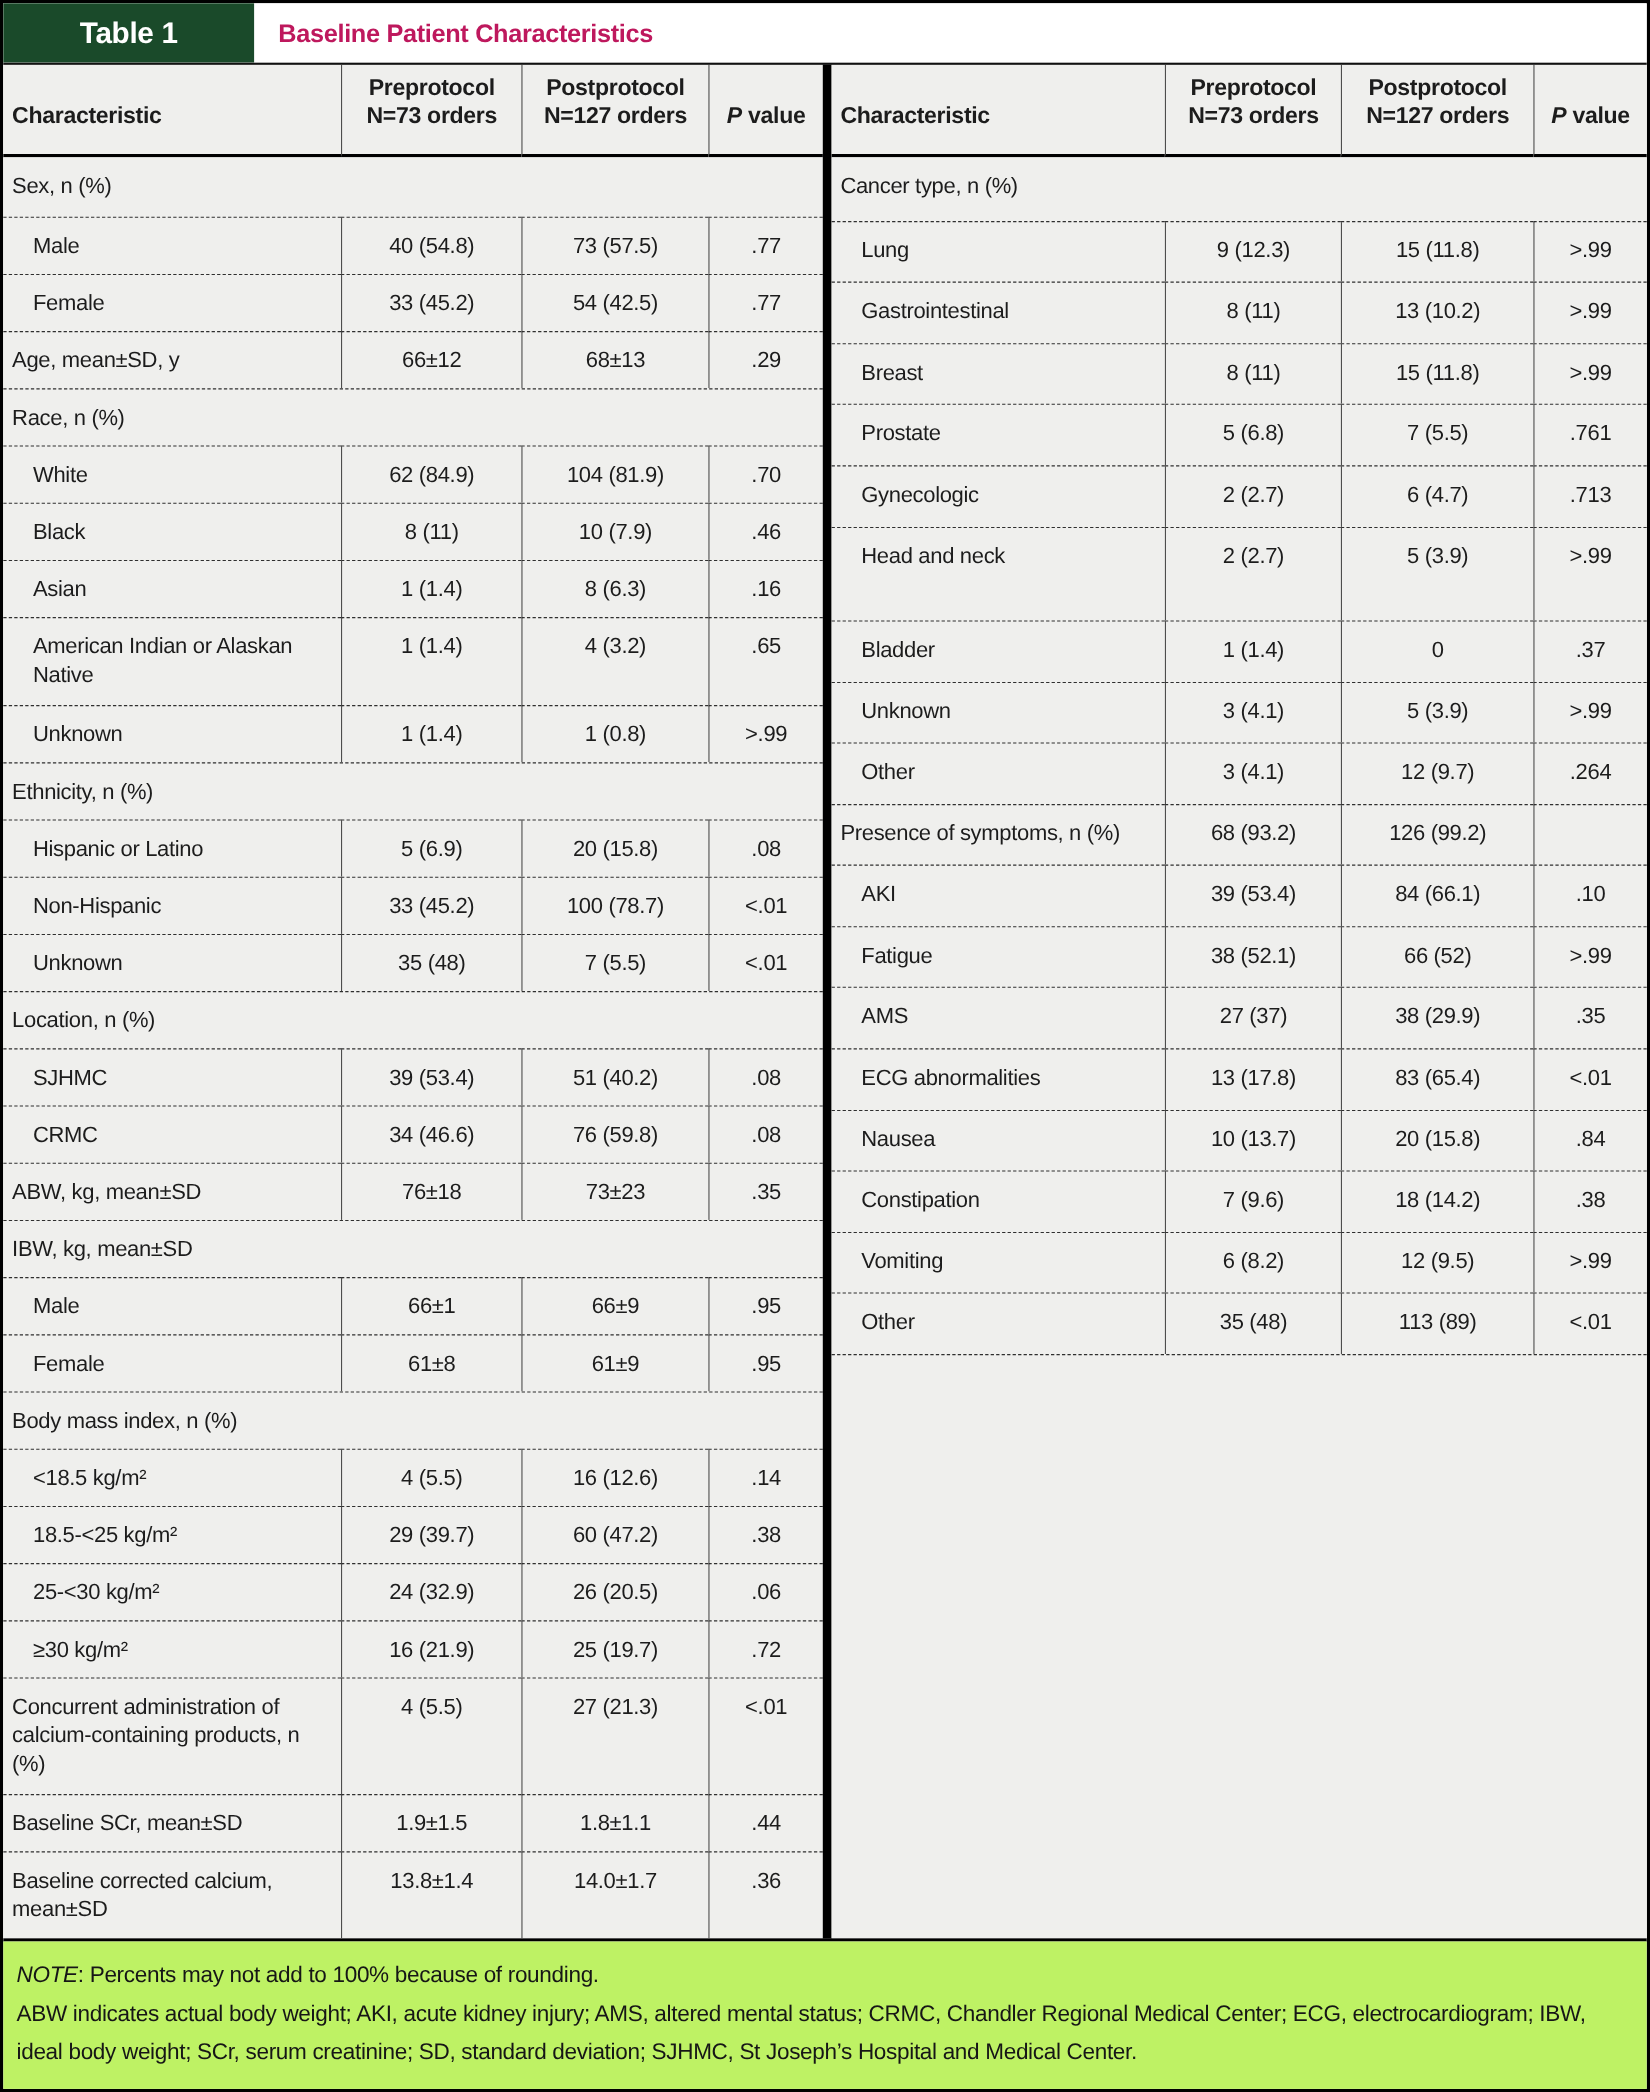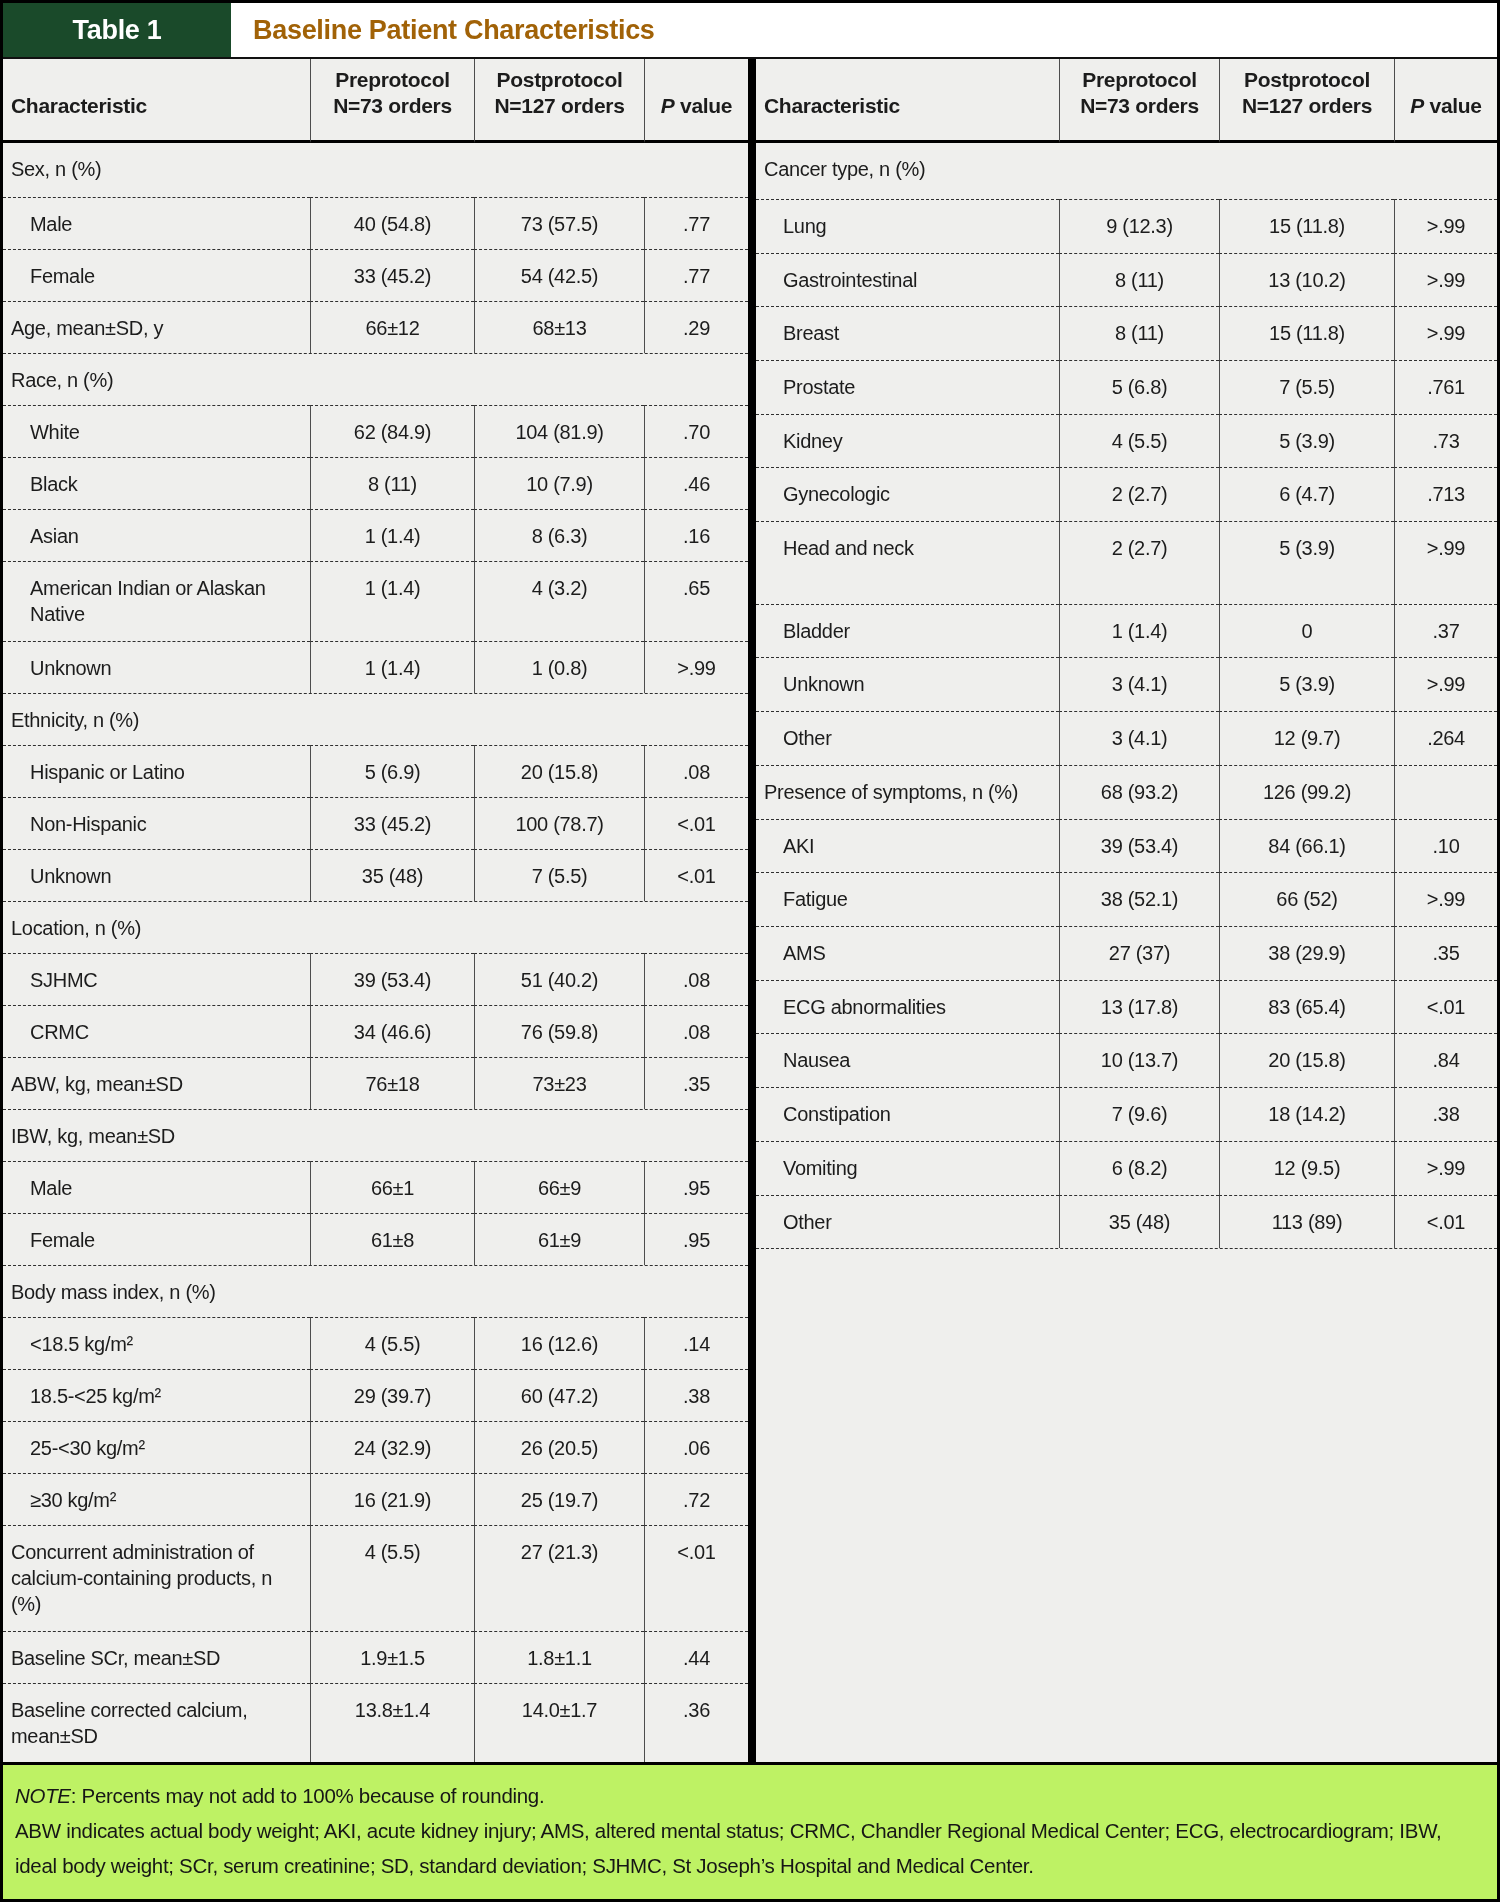--- a/index.html
+++ b/index.html
@@ -15,21 +15,21 @@
 
   
   .titlebar { height:54px; display:flex; align-items:stretch; background:#fff; flex:0 0 auto; }
   .table-tag {
     width:228px; background:#1a4a2a; color:#fff;
     display:flex; align-items:center; justify-content:center;
     font-size:27px; font-weight:bold; letter-spacing:-0.3px;
   }
   .table-title {
     display:flex; align-items:center; margin-left:22px;
-    font-size:27px; font-weight:bold; color:#a16207; letter-spacing:-0.3px;
+    font-size:23px; font-weight:bold; color:#be185d; letter-spacing:-0.3px;
   }
 
   
   .grid {
     flex:0 0 auto;
     display:flex; align-items:stretch;
     border-top:2px solid #111; border-bottom:3px solid #000;
     background:#efefed;
   }
   .vdivider { width:8px; background:#000; flex:0 0 auto; }
@@ -305,26 +305,20 @@
             <td class="val v">15 (11.8)</td>
             <td class="val v">&gt;.99</td>
           </tr>
           <tr style="height: 52px;">
             <td class="lbl ind">Prostate</td>
             <td class="val v">5 (6.8)</td>
             <td class="val v">7 (5.5)</td>
             <td class="val v">.761</td>
           </tr>
           <tr style="height: 52px;">
-            <td class="lbl ind">Kidney</td>
-            <td class="val v">4 (5.5)</td>
-            <td class="val v">5 (3.9)</td>
-            <td class="val v">.73</td>
-          </tr>
-          <tr style="height: 52px;">
             <td class="lbl ind">Gynecologic</td>
             <td class="val v">2 (2.7)</td>
             <td class="val v">6 (4.7)</td>
             <td class="val v">.713</td>
           </tr>
           <tr style="height: 80px;">
             <td class="lbl ind">Head and neck</td>
             <td class="val v">2 (2.7)</td>
             <td class="val v">5 (3.9)</td>
             <td class="val v">&gt;.99</td>

